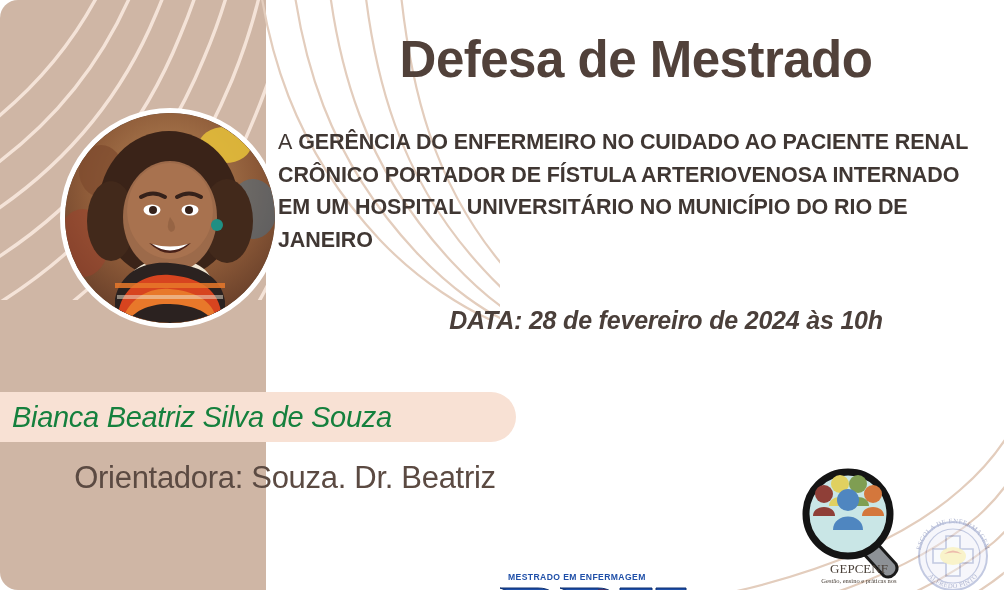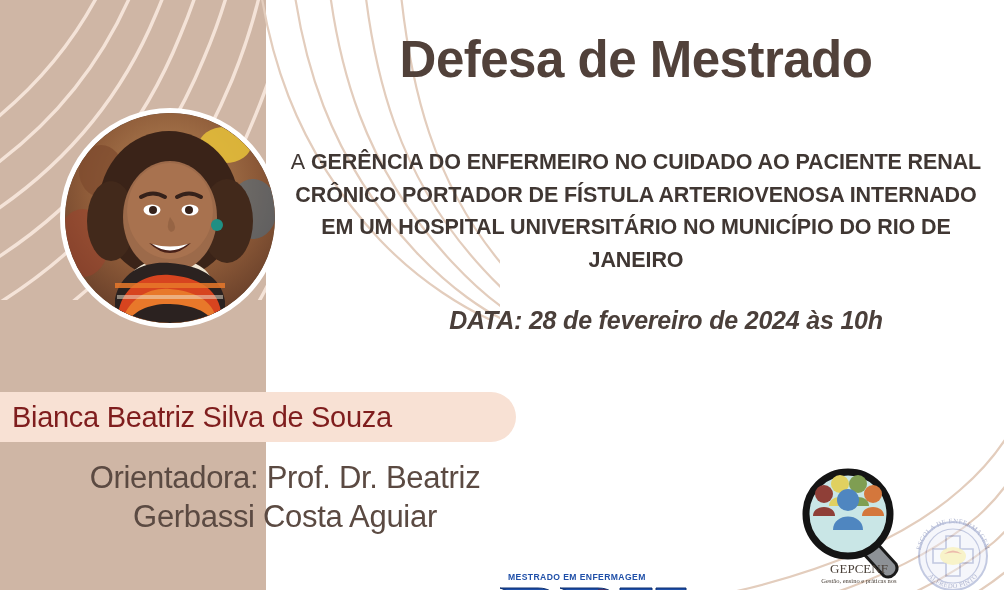--- a/index.html
+++ b/index.html
@@ -7,20 +7,21 @@
     padding: 0;
     background: #ffffff;
   }
   #poster {
     position: relative;
     width: 1004px;
     height: 590px;
     overflow: hidden;
     background: #ffffff;
     font-family: "Liberation Sans", sans-serif;
+    border-radius: 18px;
   }
 
   
   .left-panel {
     position: absolute;
     left: 0; top: 0;
     width: 266px;
     height: 590px;
     background: #cfb6a5;
     overflow: hidden;
@@ -68,27 +69,26 @@
     font-weight: 700;
     letter-spacing: -0.5px;
     color: #51413a;
     line-height: 1.08;
   }
 
   .subtitle {
     position: absolute;
     left: 278px; top: 126px;
     width: 716px;
-    text-align: center;
+    text-align: left;
     font-size: 21.5px;
     font-weight: 700;
     color: #403733;
     line-height: 1.52;
     letter-spacing: -0.1px;
-    margin-top: 20px;
   }
   .subtitle .lead { font-weight: 400; }
 
   .event-info {
     position: absolute;
     left: 316px; top: 303px;
     width: 700px;
     text-align: center;
     font-size: 25px;
     font-style: italic;
@@ -107,23 +107,24 @@
     background: #f8e1d4;
     border-radius: 26px;
     display: flex;
     align-items: center;
     justify-content: flex-start;
     padding-left: 36px;
     box-sizing: border-box;
   }
   .name-pill .name-text {
     font-size: 29px;
-    color: #7f1d1d;
+    color: #15803d;
     letter-spacing: -0.3px;
     white-space: nowrap;
+    font-style: italic;
   }
 
   
   .advisor {
     position: absolute;
     left: 20px; top: 458px;
     width: 530px;
     text-align: center;
     font-size: 31px;
     color: #5b4a42;
@@ -259,22 +260,21 @@
 
   <div class="event-info">
     <div>DATA: 28 de fevereiro de 2024 às 10h</div>
   </div>
 
   <div class="name-pill">
     <span class="name-text">Bianca Beatriz Silva de Souza</span>
   </div>
 
   <div class="advisor">
-    <div>Orientadora: Prof. Dr. Beatriz</div>
-    <div>Gerbassi Costa Aguiar</div>
+    <div>Orientadora: Souza. Dr. Beatriz</div>
   </div>
 
   <div class="logo-ppgenf">
     <svg viewBox="0 0 194 48">
       <text x="14" y="12" font-family="&quot;Liberation Sans&quot;, sans-serif" font-size="8.6" font-weight="700" fill="#1f4fa8" letter-spacing="0.4">MESTRADO EM ENFERMAGEM</text>
       <g fill="#1f4fa8" stroke="#0d2f6e" stroke-width="1">
         <path d="M 6 20 L 44 20 C 56 20 62 26 62 32 C 62 38 56 44 44 44 L 6 44 L 22 38 L 42 38 C 46 38 48 35 48 32 C 48 29 46 26 42 26 L 22 26 Z"></path>
         <path d="M 66 20 L 104 20 C 116 20 122 26 122 32 C 122 38 116 44 104 44 L 66 44 L 82 38 L 102 38 C 106 38 108 35 108 32 C 108 29 106 26 102 26 L 82 26 Z"></path>
         <path d="M 126 20 L 158 20 L 158 26 L 140 26 L 140 30 L 154 30 L 154 35 L 140 35 L 140 38 L 158 38 L 158 44 L 126 44 Z"></path>
         <path d="M 162 20 L 192 20 L 192 26 L 176 26 L 176 31 L 190 31 L 190 36 L 176 36 L 176 44 L 162 44 Z"></path>

